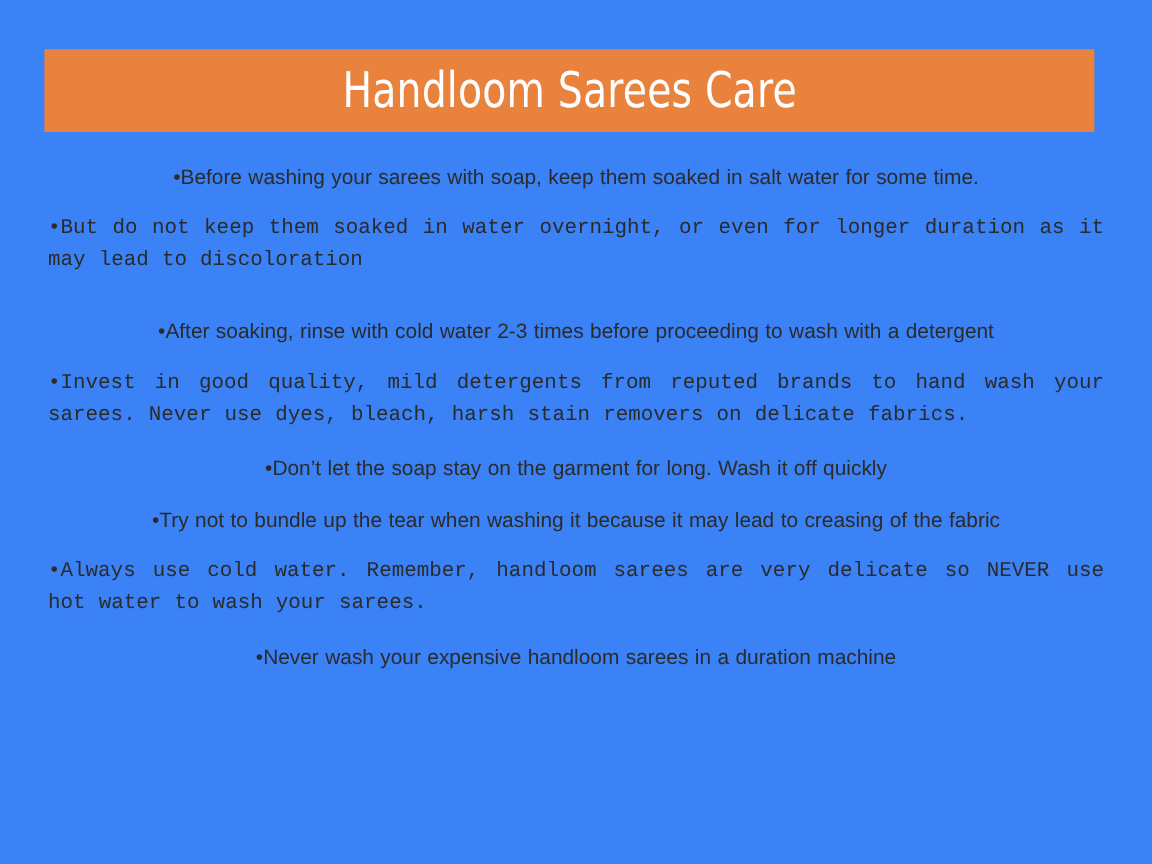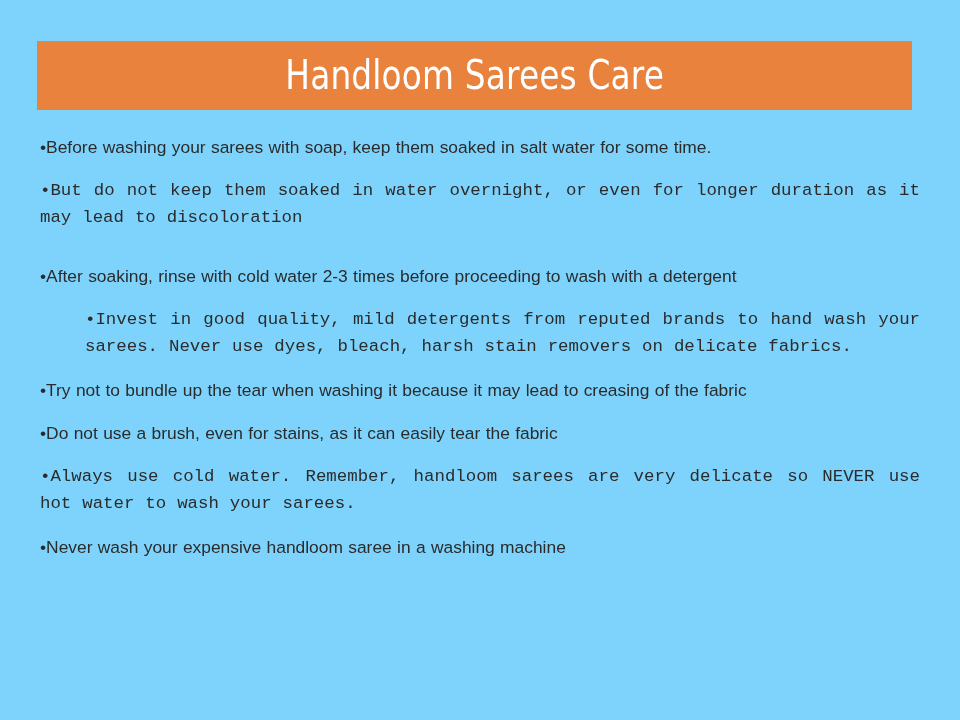--- a/index.html
+++ b/index.html
@@ -60,46 +60,46 @@
     line-height: 27px;
     margin: 0 0 16px 0;
     text-indent: 0;
     word-spacing: 0.5px;
   }
   .bullet.justify {
     text-align: justify;
     text-justify: inter-word;
   }
   .bullet.left {
-    text-align: left;
+    text-align: center;
   }
   
   .bullet.two-line { margin-bottom: 17px; font-family: Liberation Mono, monospace; }
 </style>
 </head>
 <body>
 
-<div class="slide" style="background: #7dd3fc;">
+<div class="slide" style="background: #3b82f6;">
 
   <div class="title-bar" style="background: rgb(232, 130, 60);">
     <span class="title-text" style="color: rgb(255, 255, 255);">Handloom Sarees Care</span>
   </div>
 
   <div class="body">
     <p class="bullet left" style="color: rgb(43, 43, 43);">•Before washing your sarees with soap, keep them soaked in salt water for some time.</p>
 
     <p class="bullet two-line justify" style="color: rgb(43, 43, 43);">•But do not keep them soaked in water overnight, or even for longer duration as it may lead to discoloration</p>
 
     <p class="bullet left" style="color: rgb(43, 43, 43); margin-top: 32px;">•After soaking, rinse with cold water 2-3 times before proceeding to wash with a detergent</p>
 
-    <p class="bullet two-line justify" style="color: rgb(43, 43, 43); margin-left: 45px;">•Invest in good quality, mild detergents from reputed brands to hand wash your sarees. Never use dyes, bleach, harsh stain removers on delicate fabrics.</p>
+    <p class="bullet two-line justify" style="color: rgb(43, 43, 43);">•Invest in good quality, mild detergents from reputed brands to hand wash your sarees. Never use dyes, bleach, harsh stain removers on delicate fabrics.</p>
 
+    <p class="bullet left" style="color: rgb(43, 43, 43);">•Don’t let the soap stay on the garment for long. Wash it off quickly</p>
 
     <p class="bullet left" style="color: rgb(43, 43, 43);">•Try not to bundle up the tear when washing it because it may lead to creasing of the fabric</p>
 
-    <p class="bullet left" style="color: rgb(43, 43, 43);">•Do not use a brush, even for stains, as it can easily tear the fabric</p>
 
     <p class="bullet two-line justify" style="color: rgb(43, 43, 43);">•Always use cold water. Remember, handloom sarees are very delicate so NEVER use hot water to wash your sarees.</p>
 
-    <p class="bullet left" style="color: rgb(43, 43, 43);">•Never wash your expensive handloom saree in a washing machine</p>
+    <p class="bullet left" style="color: rgb(43, 43, 43);">•Never wash your expensive handloom sarees in a duration machine</p>
   </div>
 
 </div>
 
 </body></html>

